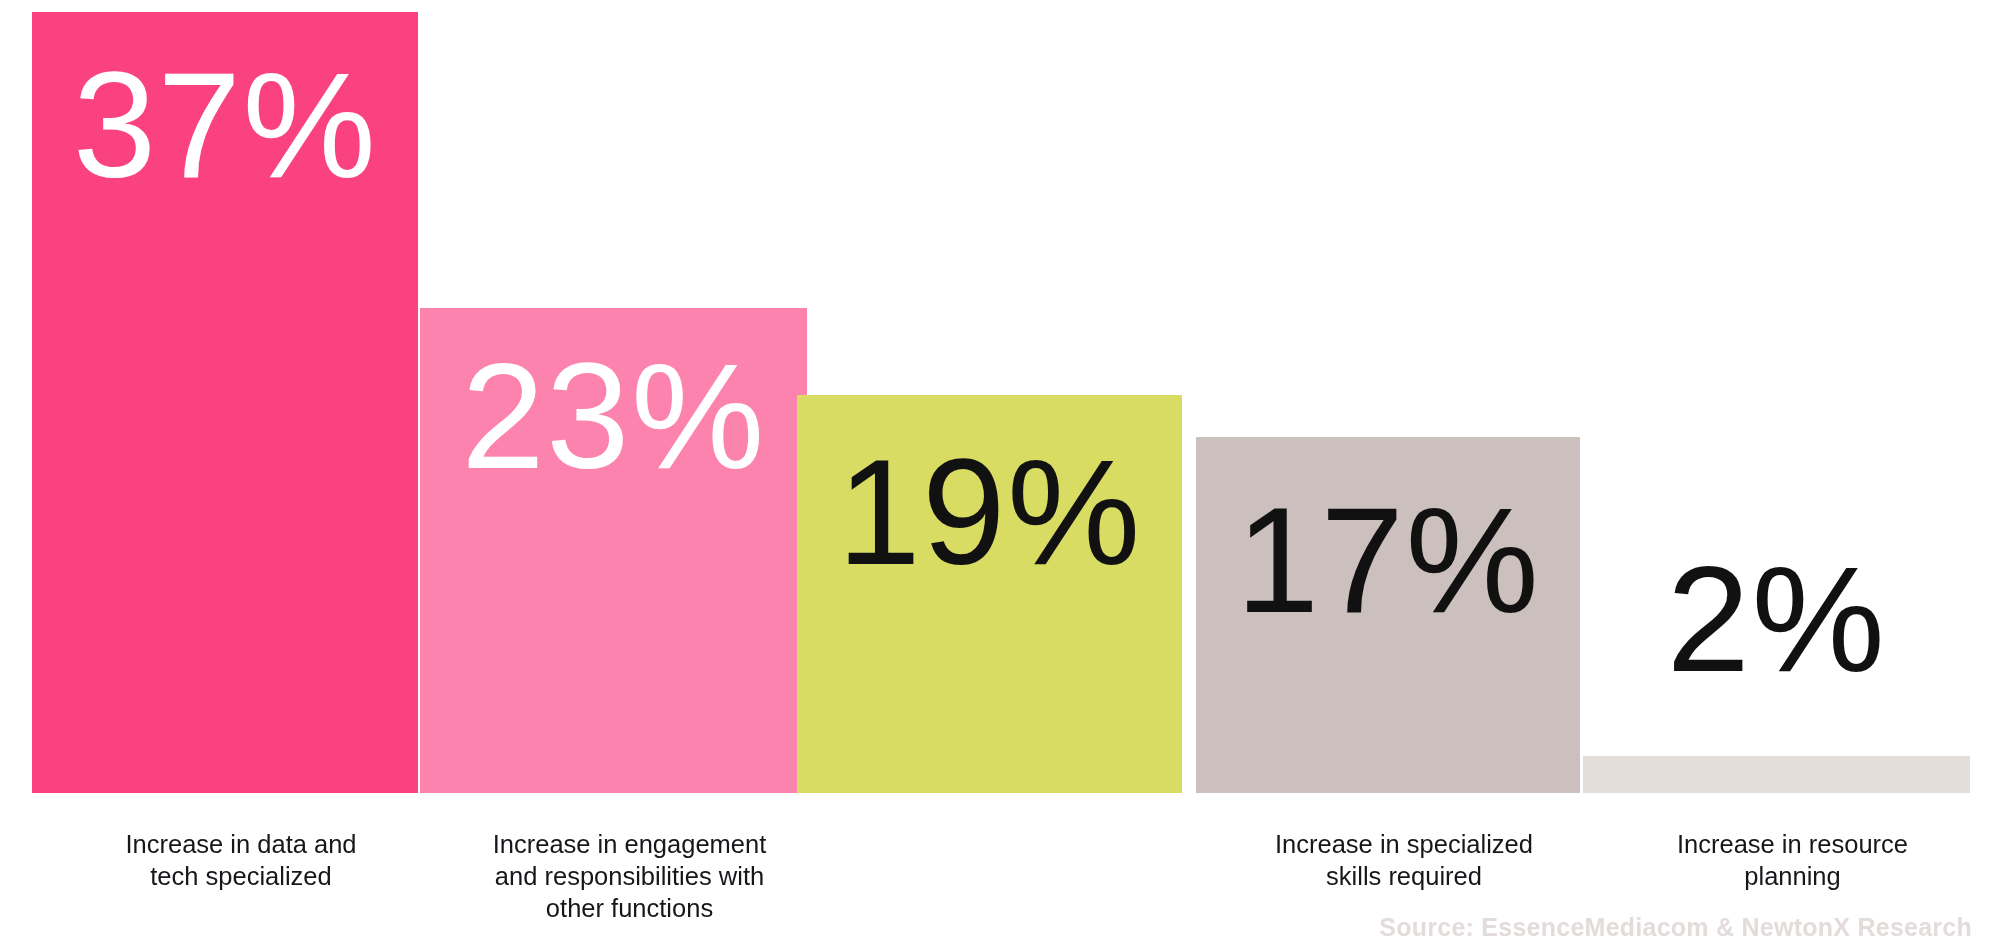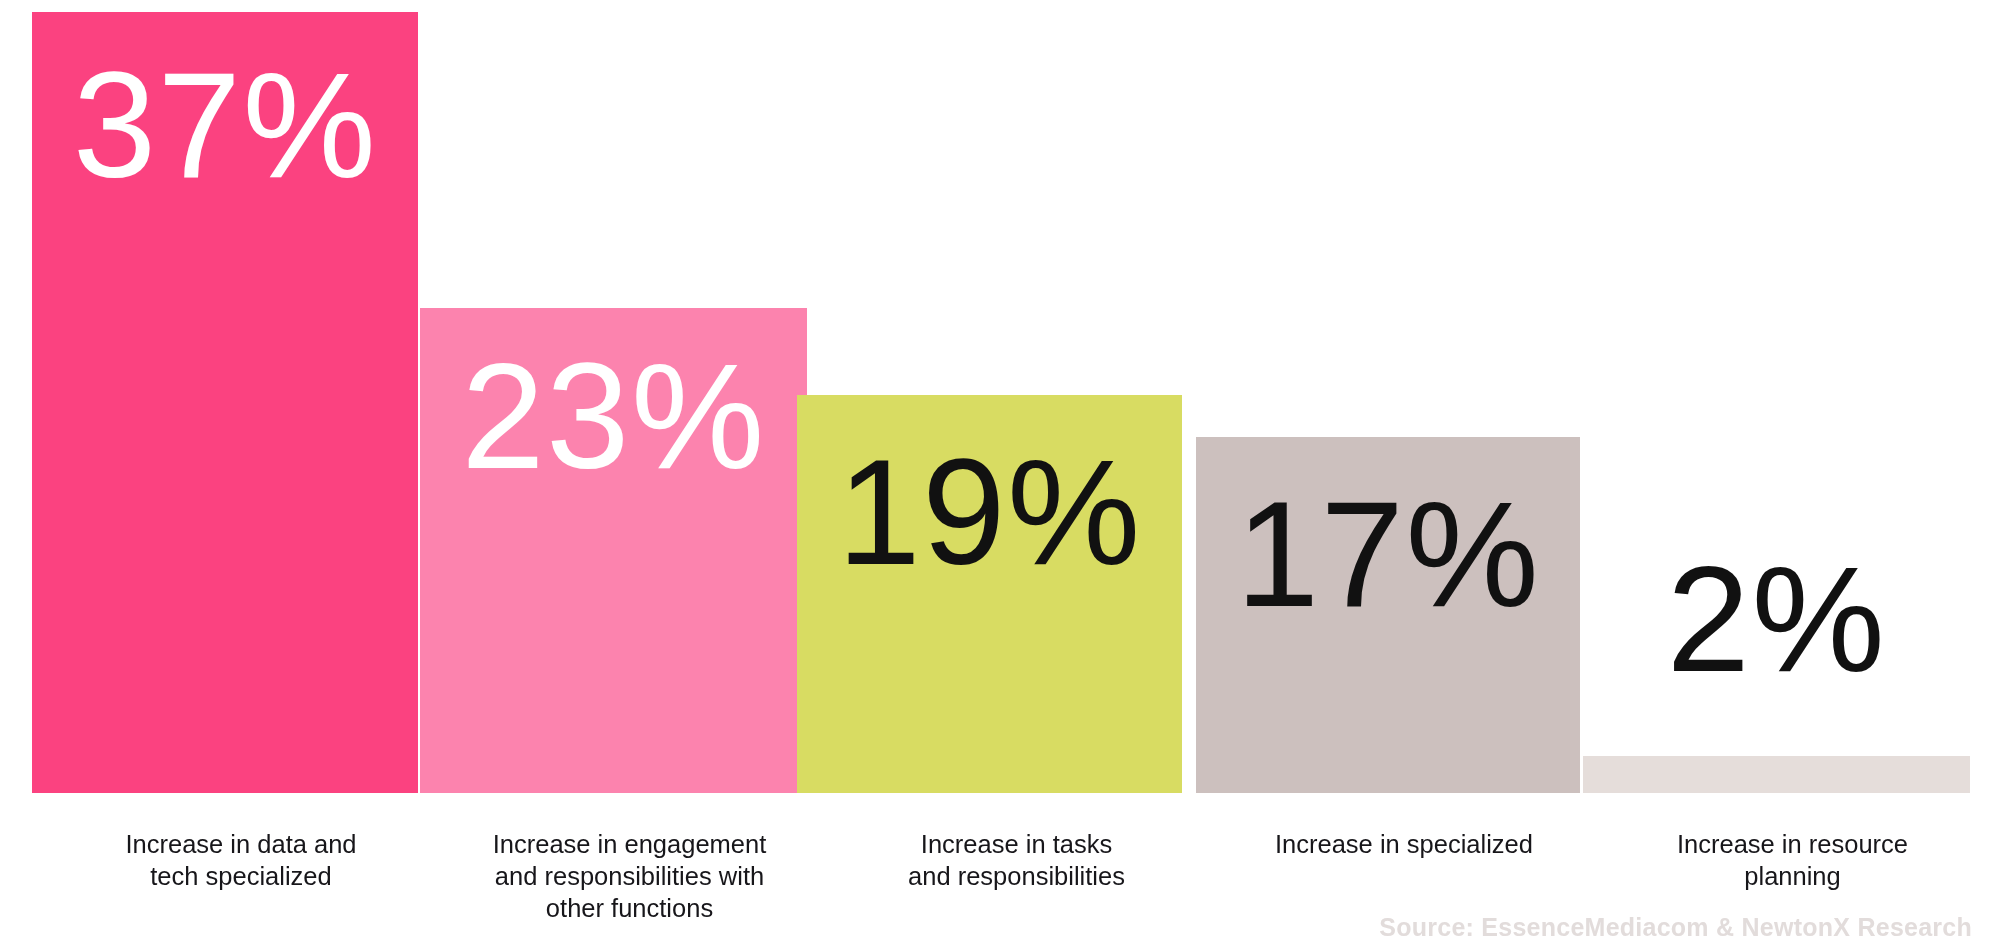--- a/index.html
+++ b/index.html
@@ -97,21 +97,21 @@
       <div class="bar-value value-big" style="top:33px; color:#FFFFFF;">23%</div>
     </div>
 
     <div class="bar-group" style="left:797px; width:385px; height:398px;">
       <div class="bar-rect" style="height:398px; background:#D8DC62;"></div>
       <div class="bar-value value-big" style="top:42px; color:#111111;">19%</div>
     </div>
 
     <div class="bar-group" style="left:1196px; width:384px; height:356px;">
       <div class="bar-rect" style="height:356px; background:#CCC0BE;"></div>
-      <div class="bar-value value-big" style="top:42px; color:#111111;">17%</div>
+      <div class="bar-value value-big" style="top:48px; color:#111111;">17%</div>
     </div>
 
     <div class="bar-group" style="left:1583px; width:387px; height:37px;">
       <div class="bar-rect" style="height:37px; background:#E5DDDA;"></div>
       <div class="bar-value value-big" style="top:-212px; color:#111111;">2%</div>
     </div>
 
   </div>
 
   <div class="labels-row">
@@ -120,27 +120,24 @@
       <div>Increase in data and</div>
       <div>tech specialized</div>
     </div>
 
     <div class="cat-label" style="left:420px; width:387px;">
       <div>Increase in engagement</div>
       <div>and responsibilities with</div>
       <div>other functions</div>
     </div>
 
-    <div class="cat-label" style="left:808px; width:385px;">
-      <div>Increase in tasks</div>
-      <div>and responsibilities</div>
-    </div>
 
     <div class="cat-label" style="left:1196px; width:384px;">
       <div>Increase in specialized</div>
+      <div>skills required</div>
     </div>
 
     <div class="cat-label" style="left:1583px; width:387px;">
       <div>Increase in resource</div>
       <div>planning</div>
     </div>
 
   </div>
 
   <div class="source-note">Source: EssenceMediacom &amp; NewtonX Research</div>

